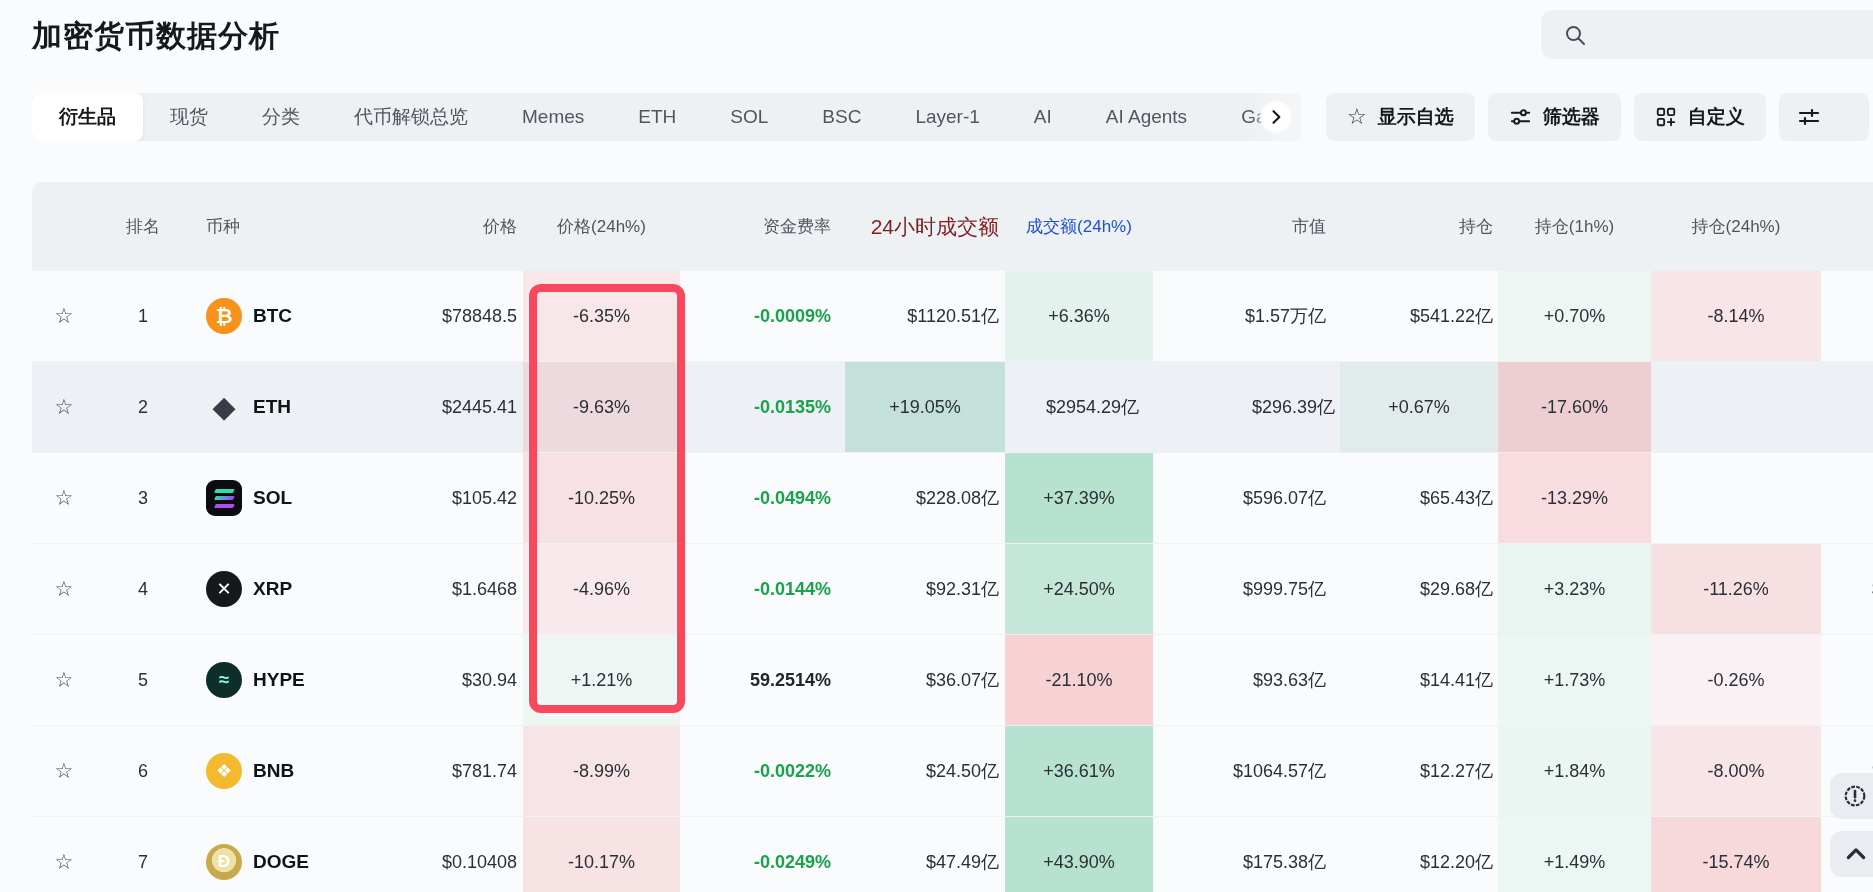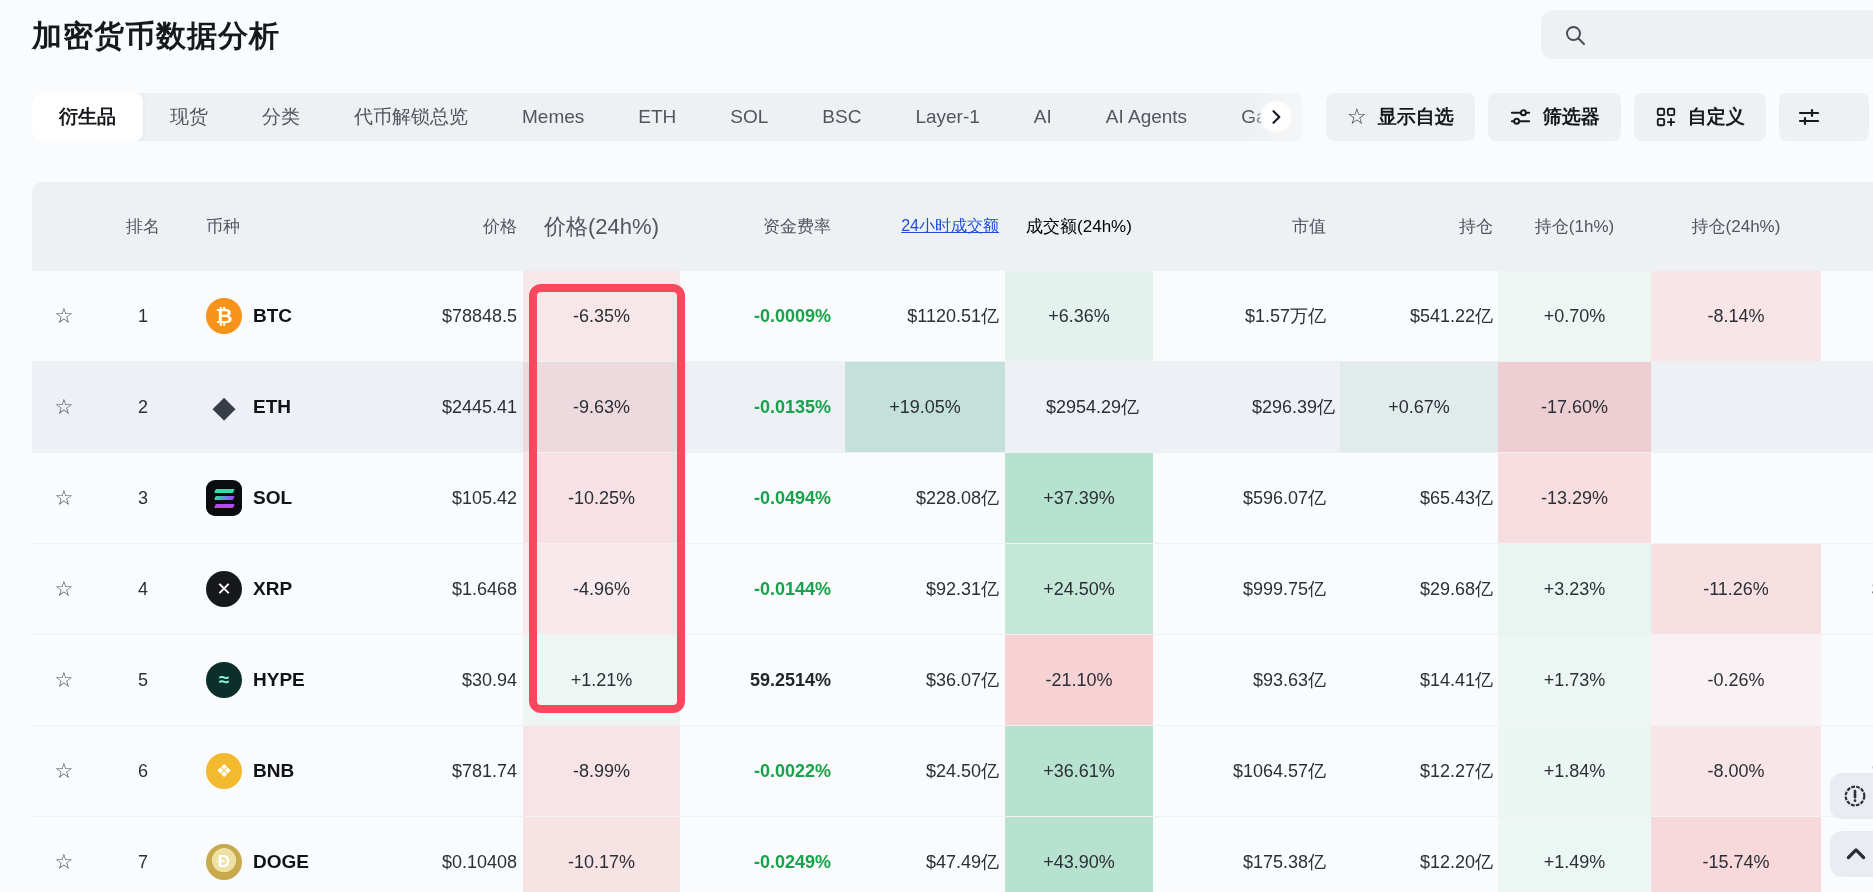--- a/index.html
+++ b/index.html
@@ -164,24 +164,24 @@
     </button>
   </div>
 </div>
 
 <div class="table-wrap">
   <div class="t-header" id="t-header" style="grid-template-columns: 64px 94px 130px 203px 157px 165px 160px 148px 187px 158px 153px 170px 52px;">
       <div class="cell center" style="font-size: 17px; color: rgb(80, 85, 94); font-weight: 400;"></div>
       <div class="cell center" style="font-size: 17px; color: rgb(80, 85, 94); font-weight: 400;">排名</div>
       <div class="cell coin-cell" style="font-size: 17px; color: rgb(80, 85, 94); font-weight: 400;">币种</div>
       <div class="cell right" style="font-size: 17px; color: rgb(80, 85, 94); font-weight: 400; padding-right: 6px;">价格</div>
-      <div class="cell center" style="font-size: 22px; color: rgb(80, 85, 94); font-weight: 400;">价格(24h%)</div>
+      <div class="cell center" style="font-size: 17px; color: rgb(80, 85, 94); font-weight: 400;">价格(24h%)</div>
       <div class="cell right" style="font-size: 17px; color: rgb(80, 85, 94); font-weight: 400; padding-right: 14px;">资金费率</div>
-      <div class="cell right" style="font-size: 16px; color: #1d4ed8; font-weight: 400; padding-right: 6px; text-decoration: underline;">24小时成交额</div>
-      <div class="cell center" style="font-size: 17px; color: #000000; font-weight: 400; text-align: right;">成交额(24h%)</div>
+      <div class="cell right" style="font-size: 21px; color: #7f1d1d; font-weight: 400; padding-right: 6px;">24小时成交额</div>
+      <div class="cell center" style="font-size: 17px; color: #1d4ed8; font-weight: 400; text-align: right;">成交额(24h%)</div>
       <div class="cell right" style="font-size: 17px; color: rgb(80, 85, 94); font-weight: 400; padding-right: 14px;">市值</div>
       <div class="cell right" style="font-size: 17px; color: rgb(80, 85, 94); font-weight: 400; padding-right: 5px;">持仓</div>
       <div class="cell center" style="font-size: 17px; color: rgb(80, 85, 94); font-weight: 400;">持仓(1h%)</div>
       <div class="cell center" style="font-size: 17px; color: rgb(80, 85, 94); font-weight: 400;">持仓(24h%)</div>
       <div class="cell right" style="font-size: 17px; color: rgb(80, 85, 94); font-weight: 400;"></div>
     </div>
   <div id="t-body">
       <div class="t-row" style="grid-template-columns: 64px 94px 130px 203px 157px 165px 160px 148px 187px 158px 153px 170px 52px;">
         <div class="cell center">
           <span class="row-star">☆</span>

